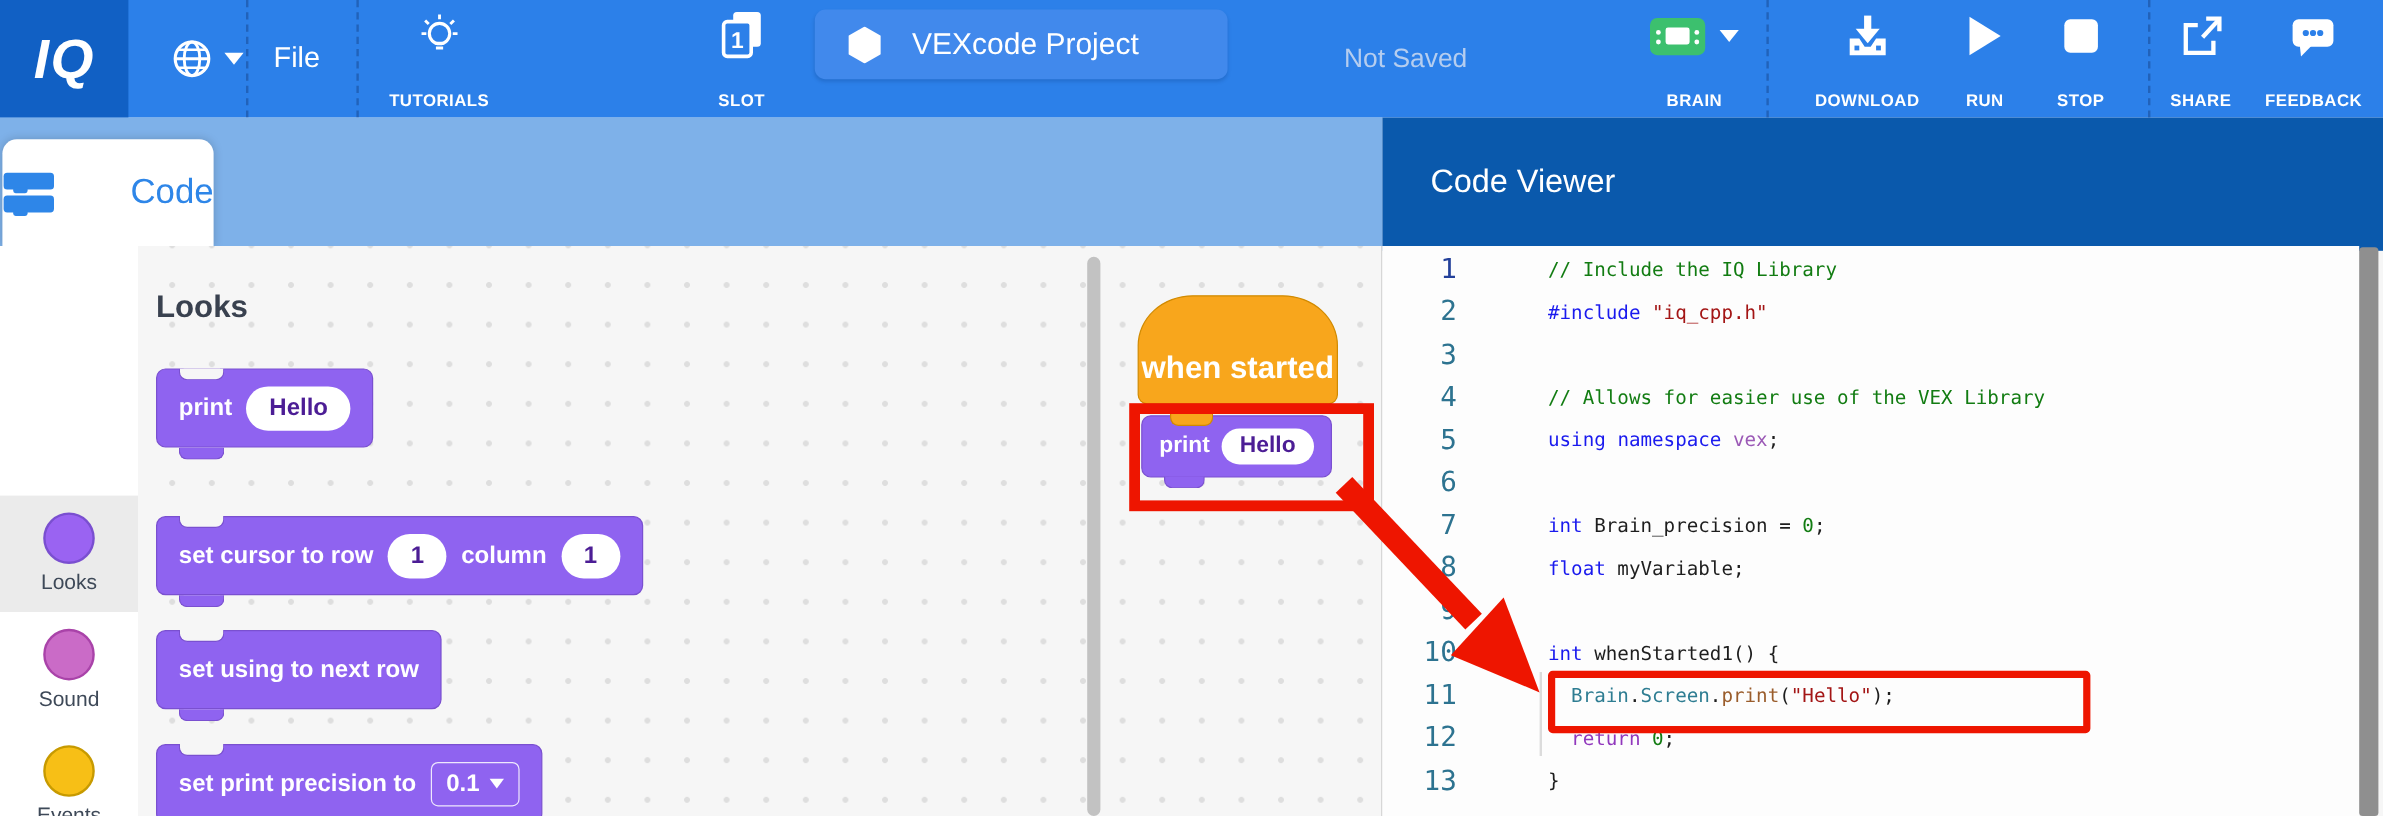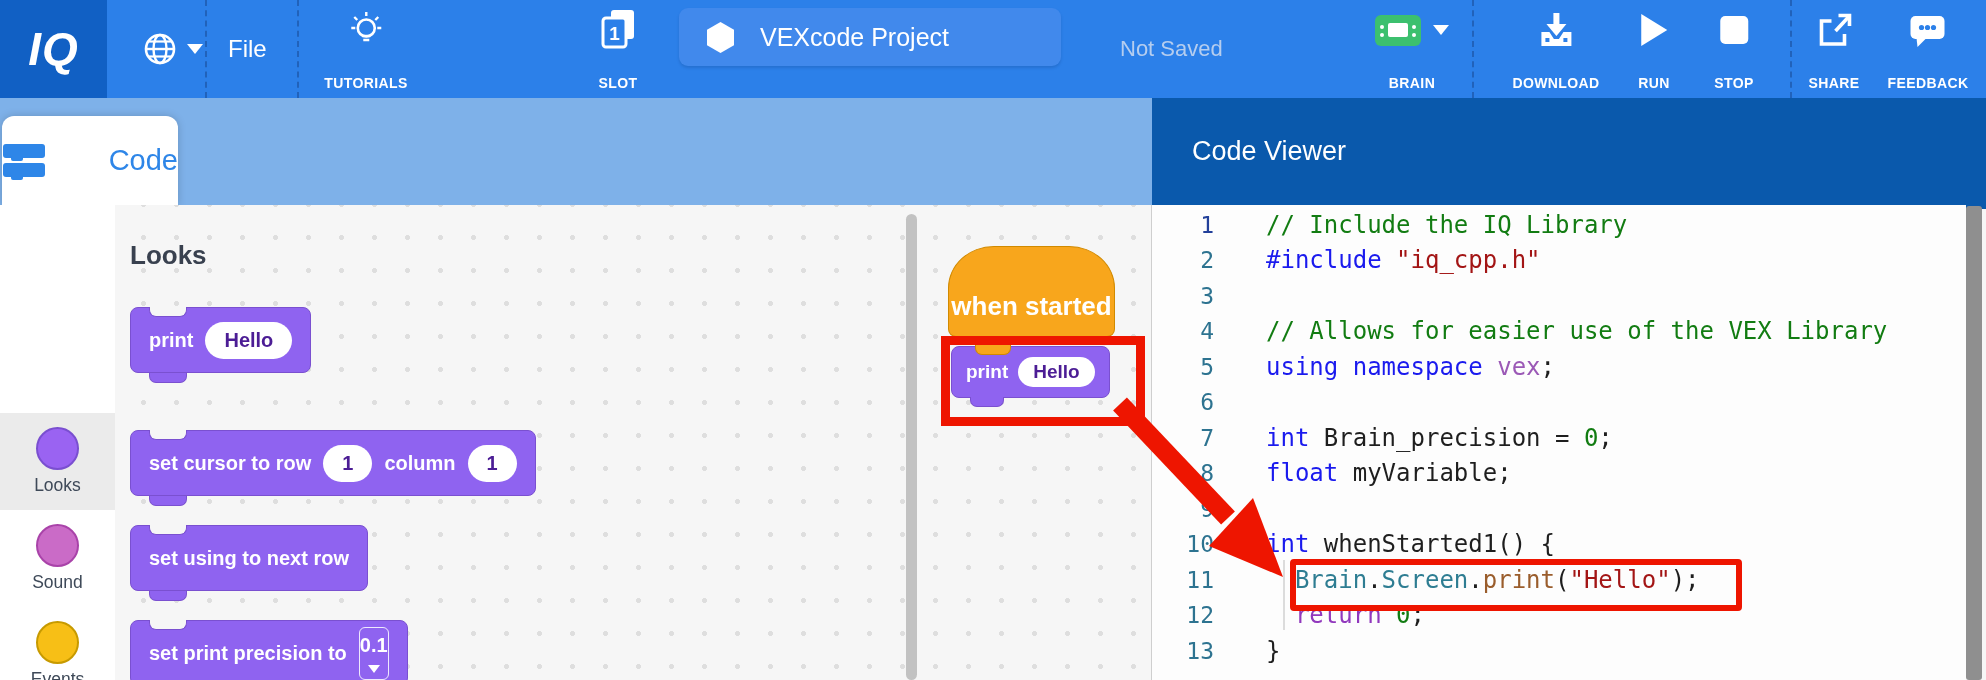--- a/index.html
+++ b/index.html
@@ -13,21 +13,21 @@
   .tsep{position:absolute;top:0;height:98px;border-left:2px dashed rgba(16,50,110,.38);}
   .tgroup{position:absolute;top:7px;height:84px;display:flex;flex-direction:column;
           align-items:center;justify-content:space-between;transform:translateX(-50%);color:#fff;}
   .tlabel{font-size:14px;font-weight:700;letter-spacing:.4px;color:#fff;white-space:nowrap;}
   .ticon{height:46px;display:flex;align-items:center;justify-content:center;}
   .filebtn{position:absolute;left:228px;top:0;height:98px;display:flex;align-items:center;
            color:#fff;font-size:24px;}
   .globebtn{position:absolute;left:142px;top:0;height:98px;display:flex;align-items:center;gap:9px;color:#fff;}
   .caret{width:0;height:0;border-left:8px solid transparent;border-right:8px solid transparent;
          border-top:10px solid #fff;}
-  .projectbox{position:absolute;left:679px;top:8px;width:382px;height:58px;background:#4189ec;
+  .projectbox{position:absolute;left:679px;top:8px;width:344px;height:58px;background:#4189ec;
               border-radius:9px;display:flex;align-items:center;gap:26px;padding-left:28px;
               box-sizing:border-box;box-shadow:0 2px 3px rgba(0,40,100,.18);}
   .projectbox .ptitle{color:#fff;font-size:25px;}
   .notsaved{position:absolute;left:1120px;top:0;height:98px;display:flex;align-items:center;
             color:#b5cdef;font-size:22px;}
   .brainrow{display:flex;align-items:center;gap:12px;}
   .brainicon{width:46px;height:31px;background:#3cc06e;border-radius:6px;position:relative;}
   .brainicon .scr{position:absolute;left:13px;top:8px;width:20px;height:14px;background:#fff;border-radius:2px;}
   .brainicon .d{position:absolute;width:4px;height:4px;border-radius:50%;background:#fff;}
   
@@ -61,43 +61,43 @@
           color:#fff;font-weight:700;font-size:20px;white-space:nowrap;z-index:10;}
   .vblock::before{content:"";position:absolute;top:-1.5px;left:18px;width:36px;height:9px;
           background:#f6f6f6;border:1.5px solid #7a50d0;border-top:none;border-radius:0 0 7px 7px;}
   .vblock::after{content:"";position:absolute;bottom:-10.5px;left:18px;width:36px;height:9px;
           background:#8f63f0;border:1.5px solid #7a50d0;border-top:none;border-radius:0 0 7px 7px;}
   .vblock.small{height:52px;font-size:19px;gap:10px;padding:0 14px;}
   .vblock.small::before{display:none;}
   .vblock.small::after{bottom:-9.5px;width:32px;}
   .boval{background:#fff;color:#4c1d95;border-radius:22px;padding:7px 19px;font-weight:700;}
   .small .boval{padding:4px 15px;}
-  .bdrop{border:1.6px solid rgba(255,255,255,.85);border-radius:6px;padding:6px 0;
-         display:flex;align-items:center;gap:8px;flex-direction:column;}
+  .bdrop{border:1.6px solid rgba(255,255,255,.85);border-radius:6px;padding:6px 12px;
+         display:flex;align-items:center;gap:8px;}
   .bdrop .dcaret{width:0;height:0;border-left:6px solid transparent;border-right:6px solid transparent;
          border-top:8px solid #fff;}
   .hat{position:absolute;left:948px;top:246px;width:167px;height:91px;background:#f8a61c;
        border:1.5px solid #d18a00;border-radius:46px 46px 8px 8px / 42px 42px 8px 8px;
        box-sizing:border-box;display:flex;align-items:flex-end;justify-content:center;
        padding-bottom:14px;color:#fff;font-weight:700;font-size:26px;z-index:9;}
   .hatbump{position:absolute;left:975px;top:345px;width:34px;height:9px;background:#f8a61c;
        border:1.5px solid #d18a00;border-top:none;border-radius:0 0 7px 7px;z-index:12;}
   
   .redbox-blocks{position:absolute;left:941px;top:336px;width:186px;height:72px;
        border:9px solid #ee1500;z-index:40;}
   .redbox-code{position:absolute;left:1290px;top:559px;width:440px;height:40px;
        border:6px solid #ee1500;border-radius:4px;z-index:40;}
   #arrow-overlay{position:absolute;left:0;top:0;width:1986px;height:680px;pointer-events:none;z-index:50;}
   
   .codebody{position:absolute;left:1152px;top:205px;width:814px;height:475px;background:#fdfdfd;
             font-family:"DejaVu Sans Mono",monospace;padding-top:2px;box-sizing:border-box;}
   .codeline{height:35.5px;display:flex;align-items:center;}
   .ln{width:62px;text-align:right;font-size:23px;color:#2d7390;flex:0 0 auto;}
   .ln1{color:#23409a;}
-  .codetext{margin-left:52px;font-size:24px;white-space:pre;color:#1e1e1e;}
+  .codetext{margin-left:76px;font-size:16px;white-space:pre;color:#1e1e1e;}
   .c-com{color:#127c12;} .c-kw{color:#1a1aee;} .c-str{color:#a31515;} .c-ns{color:#9b59b6;}
   .c-num{color:#127c12;} .c-obj{color:#2e7d92;} .c-fn{color:#9a5d2c;} .c-ret{color:#9138bd;}
   .c-pl{color:#1e1e1e;}
   .indentguide{position:absolute;left:1283px;top:560px;width:2px;height:70px;background:#dcdcdc;z-index:5;}
 </style>
 </head>
 <body>
 
 <div id="app">
 

